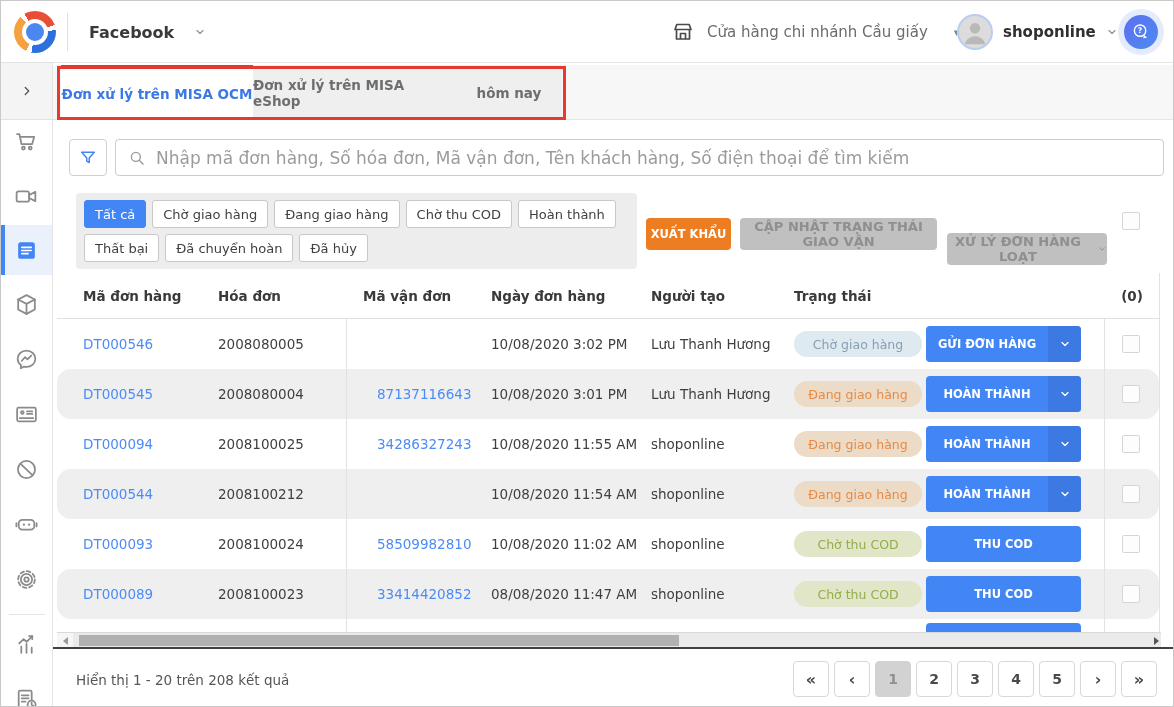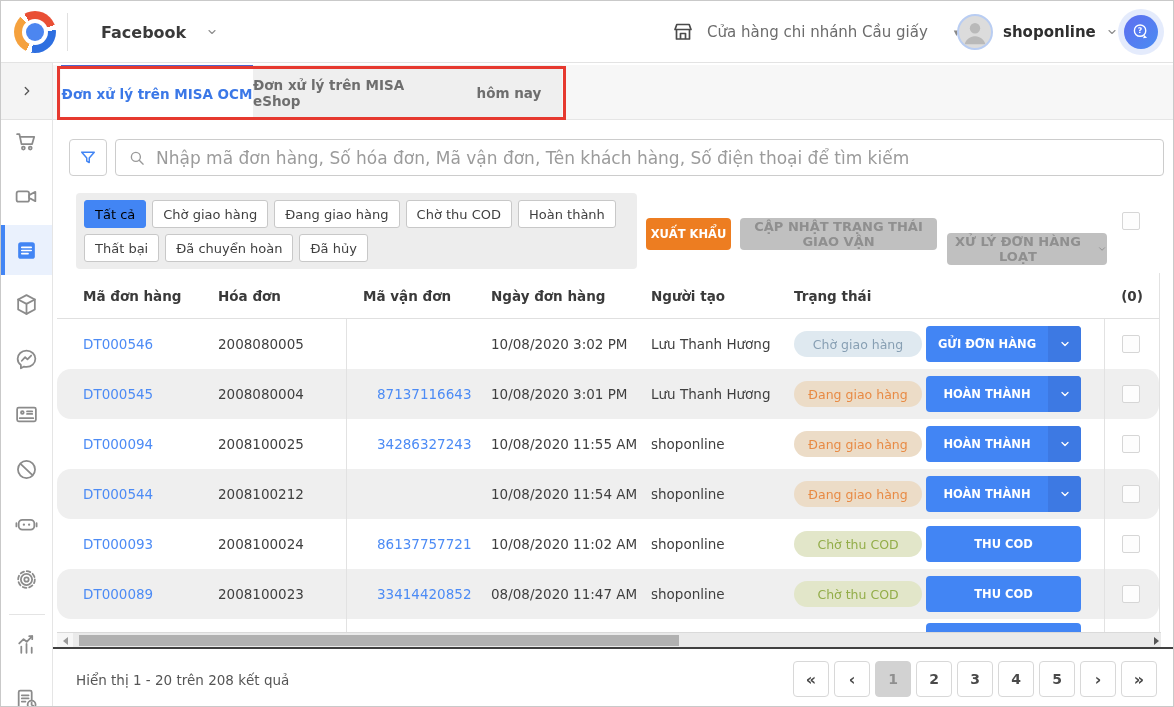--- a/index.html
+++ b/index.html
@@ -7,21 +7,21 @@
   body { font-family:"DejaVu Sans","Liberation Sans",sans-serif; }
   #app { position:relative; width:1174px; height:707px; background:#fff; border:1px solid #c9c9c9; overflow:hidden; margin:0 auto; }
 
   
   .topbar { position:absolute; left:0; top:0; width:1174px; height:62px; background:#fff; border-bottom:1px solid #e3e3e3; z-index:5; }
   .logo { position:absolute; left:13px; top:10px; width:42px; height:42px; border-radius:50%;
           background:conic-gradient(from -30deg,#e94f35 0 100deg,#fff 100deg 115deg,#2e6fe0 115deg 220deg,#fff 220deg 235deg,#f5a13d 235deg 345deg,#fff 345deg 360deg); }
   .logo::before { content:""; position:absolute; inset:8px; border-radius:50%; background:#fff; }
   .logo::after { content:""; position:absolute; inset:12px; border-radius:50%; background:#4c86f0; }
   .topbar-divider { position:absolute; left:66px; top:12px; width:1px; height:38px; background:#e0e0e0; }
-  .channel { position:absolute; left:100px; top:0; height:62px; display:flex; align-items:center; gap:20px; cursor:pointer; }
+  .channel { position:absolute; left:88px; top:0; height:62px; display:flex; align-items:center; gap:20px; cursor:pointer; }
   .channel-label { font-size:16px; font-weight:bold; color:#3a3a3a; }
   .chev { width:12px; height:12px; }
   .chev path { fill:none; stroke:#8d8d8d; stroke-width:2.2; stroke-linecap:round; stroke-linejoin:round; }
   .store-group { position:absolute; left:670px; top:0; height:62px; display:flex; align-items:center; gap:12px; cursor:pointer;justify-content:center; }
   .store-icon { width:24px; height:24px; }
   .store-icon path { fill:none; stroke:#4a4a4a; stroke-width:1.7; stroke-linejoin:round; }
   .store-name { font-size:15px; color:#6c6c6c; }
   .caret { font-size:11px; color:#8a8a8a; margin-left:14px; }
   .user-group { position:absolute; left:956px; top:0; height:62px; display:flex; align-items:center; gap:10px; cursor:pointer; }
   .avatar { width:36px; height:36px; border-radius:50%; border:2px solid #b9cdf2; overflow:hidden; background:#dcdcdc; }
@@ -47,21 +47,21 @@
 
   
   .filter-btn { position:absolute; left:68px; top:138px; width:38px; height:37px; border:1px solid #cfcfcf; border-radius:4px; background:#fff; display:flex; align-items:center; justify-content:center; cursor:pointer; }
   .search-box { position:absolute; left:114px; top:138px; width:1049px; height:37px; border:1px solid #cccccc; border-radius:4px; background:#fff; display:flex; align-items:center; padding:0 12px; gap:10px; }
   .search-box input { border:none; outline:none; flex:1; font-size:17px; color:#14532d; font-family:inherit; background:transparent; }
   .search-box input::placeholder { color:#9b9b9b; }
 
   
   .chips-panel { position:absolute; left:75px; top:192px; width:561px; height:76px; background:#ededed; border-radius:4px; padding:7px 8px; display:flex; flex-wrap:wrap; align-content:flex-start; gap:6px; }
   .chip { height:28px; padding:0 10px; background:#fff; border:1px solid #c8c8c8; border-radius:3px; font-size:13px; color:#3f3f3f; display:flex; align-items:center; cursor:pointer; white-space:nowrap; }
-  .chip.active { background:#4285f4; border-color:#4285f4; color:#000000; }
+  .chip.active { background:#4285f4; border-color:#4285f4; color:#ffffff; }
   .btn { position:absolute; border:none; border-radius:4px; font-family:inherit; font-weight:bold; cursor:pointer; display:flex; align-items:center; justify-content:center; }
   .btn-export { left:645px; top:217px; width:85px; height:32px; background:#ed7d21; color:#fff; font-size:11.5px; }
   .btn-gray { background:#c0c0c0; color:#8f8f8f; font-size:13px; }
   .btn-update { left:739px; top:217px; width:197px; height:32px; }
   .btn-batch { left:946px; top:232px; width:160px; height:32px; gap:8px; }
   .btn-batch .chev path { stroke:#8f8f8f; }
   .cb { display:inline-block; width:18px; height:18px; border:1px solid #d6d6d6; border-radius:2px; background:#fdfdfd; cursor:pointer; }
   .cb-selectall { position:absolute; left:1121px; top:211px; }
 
   
@@ -379,21 +379,21 @@
     </div>
     <span class="cb"></span>
   </div>
 
   <div class="row" style="top:518px">
     <div class="cell c-order">
         <a class="lk">DT000093</a>
       </div>
     <div class="cell c-invoice">2008100024</div>
     <div class="cell c-tracking">
-        <a class="lk">86137757721</a>
+        <a class="lk">58509982810</a>
       </div>
     <div class="cell c-date">10/08/2020 11:02 AM</div>
     <div class="cell c-creator">shoponline</div>
     <span class="badge cod">Chờ thu COD</span>
     <div class="act-btn">
       <span class="act-label">THU COD</span>
     </div>
     <span class="cb"></span>
   </div>
 

